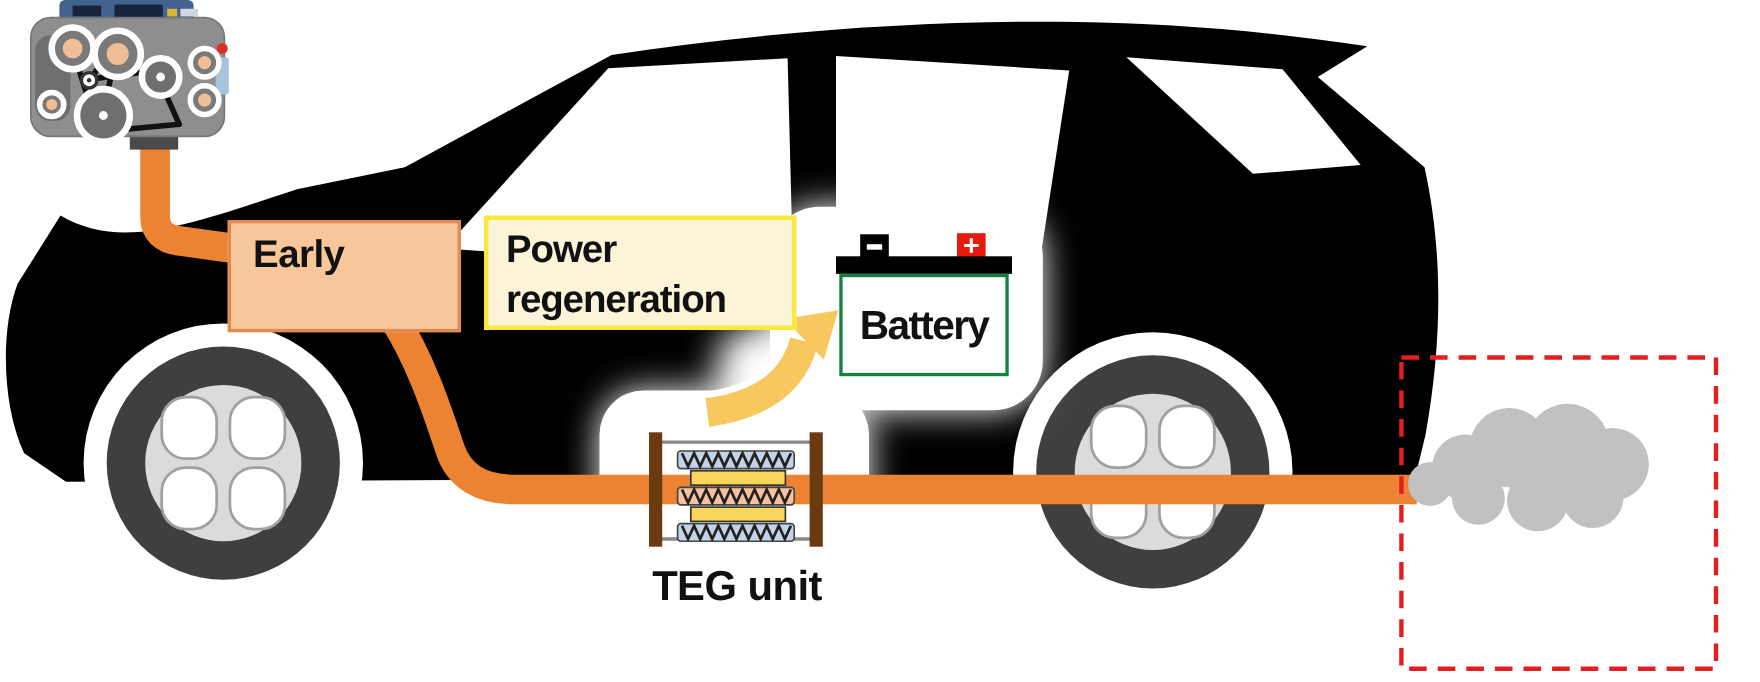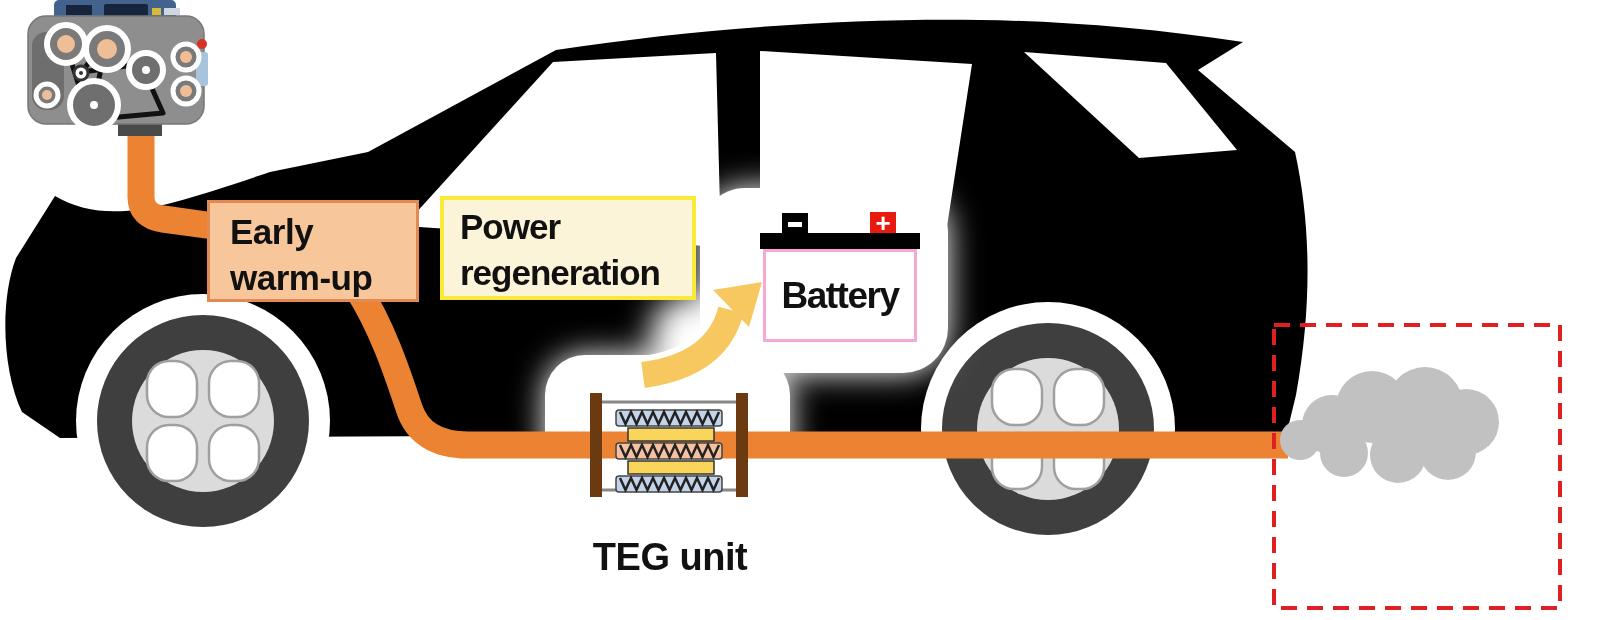--- a/index.html
+++ b/index.html
@@ -20,38 +20,38 @@
   .label-box{
     position:absolute;box-sizing:border-box;font-weight:bold;line-height:1.3;
     color:var(--text);
   }
   .early-box{
     left:207px;top:200px;width:212px;height:102px;
     background:var(--box1_fill);border:3px solid var(--box1_border);
     font-size:35px;padding:6px 0 0 20px;letter-spacing:-0.5px;
   }
   .power-box{
-    left:440px;top:196px;width:256px;height:104px;
+    left:440px;top:196px;width:284px;height:104px;
     background:var(--box2_fill);border:4px solid var(--box2_border);
     font-size:35px;padding:4px 0 0 16px;letter-spacing:-1px;
   }
   .battery{position:absolute;left:760px;top:211px;width:160px;height:131px;}
   .battery .term-minus{position:absolute;left:22px;top:2px;width:26px;height:22px;background:#000;
     display:flex;align-items:center;justify-content:center;}
   .battery .term-minus .bar{width:14px;height:5px;background:#fff;}
   .battery .term-plus{position:absolute;left:110px;top:1px;width:26px;height:22px;background:var(--battery_red);
     display:flex;align-items:center;justify-content:center;color:#fff;font-weight:bold;font-size:26px;line-height:0;}
   .battery .top-bar{position:absolute;left:0;top:22px;width:160px;height:16px;background:#000;}
   .battery .body{
-    position:absolute;left:3px;top:38px;width:154px;height:93px;background:#fff;border:3px solid #f9a8d4;
+    position:absolute;left:3px;top:38px;width:154px;height:93px;background:#fff;border:3px solid #15803d;
     box-sizing:border-box;display:flex;align-items:center;justify-content:center;
     font-weight:bold;font-size:37px;letter-spacing:-1.5px;
   }
   .teg-label{
-    position:absolute;left:565px;top:536px;width:210px;text-align:center;
+    position:absolute;left:565px;top:512px;width:210px;text-align:center;
     font-weight:bold;font-size:38px;letter-spacing:-0.5px;
   }
   .co2-label{
     position:absolute;left:1286px;top:499px;width:280px;
     font-weight:bold;font-size:36px;line-height:1.3;letter-spacing:-0.5px;
   }
   .co2-label sub{font-size:25px;line-height:0;vertical-align:-6px;}
 </style>
 </head>
 <body>
@@ -195,21 +195,20 @@
       <circle cx="1425" cy="405" r="38"></circle>
       <circle cx="1466" cy="422" r="33"></circle>
       <circle cx="1448" cy="452" r="28"></circle>
       <circle cx="1398" cy="455" r="28"></circle>
       <circle cx="1344" cy="453" r="24"></circle>
     </g>
   </svg>
 
   <div class="label-box early-box">
     <div>Early</div>
-    <div>warm-up</div>
   </div>
 
   <div class="label-box power-box">
     <div>Power</div>
     <div>regeneration</div>
   </div>
 
   <div class="battery">
     <div class="term-minus">
       <div class="bar"></div>

